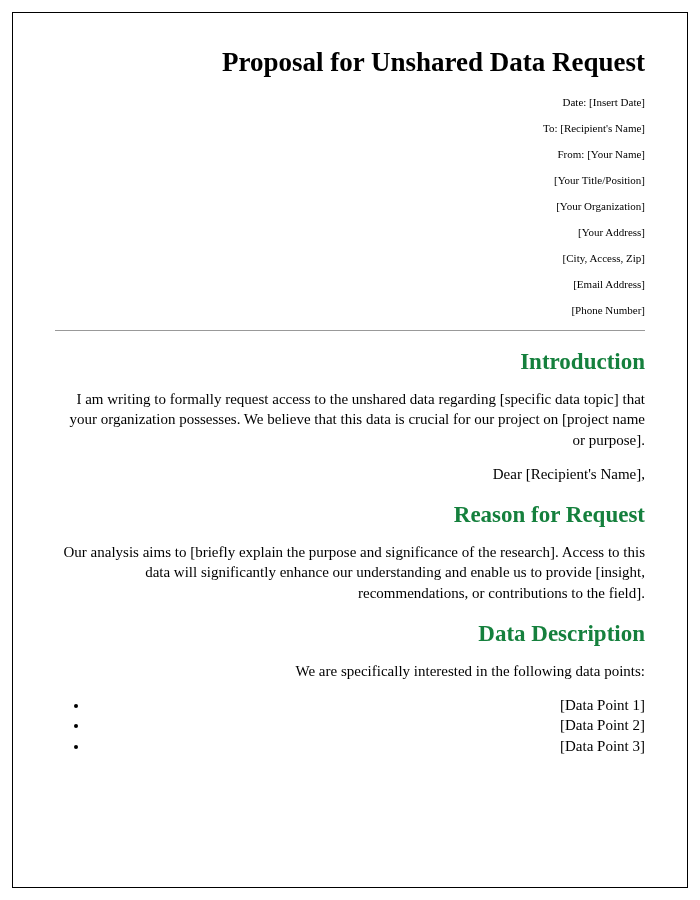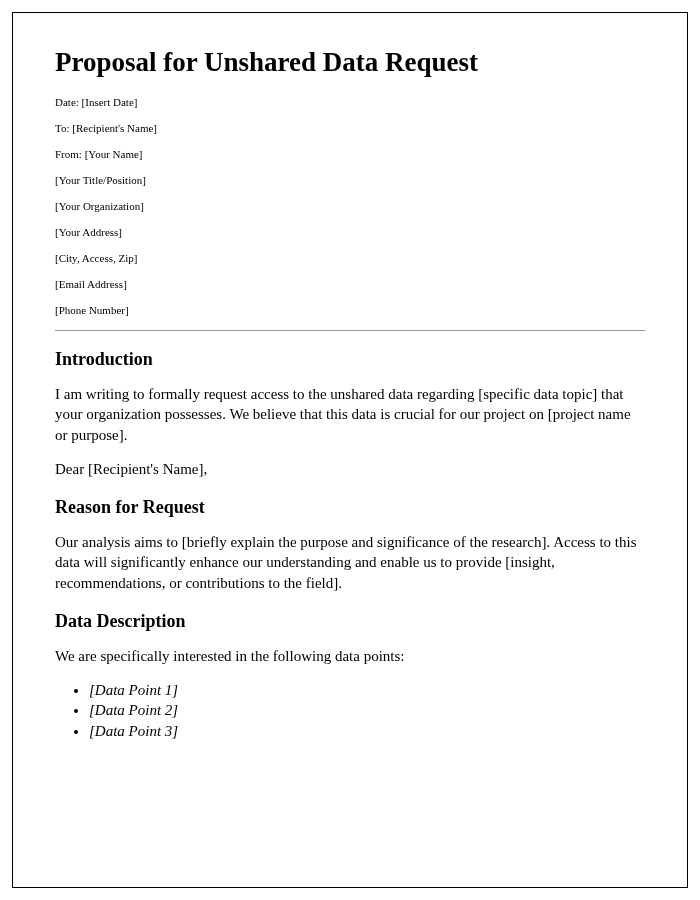--- a/index.html
+++ b/index.html
@@ -1,63 +1,63 @@
 <!DOCTYPE html>
 <html><head>
   <meta charset="utf-8">
   <style>
     * {
       margin: 0;
       padding: 0;
       box-sizing: border-box;
+      text-align: right;
     }
     body {
       font-family: Georgia, 'Times New Roman', Times, serif;
       background: #fff;
       padding: 12px;
       width: 700px;
     }
     .page {
       border: 1px solid #000;
       padding: 34px 42px;
       min-height: 876px;
     }
     h1 {
       font-size: 27px;
       font-weight: bold;
       margin-bottom: 18px;
       color: #000;
     }
     h2 {
-      font-size: 18px;
+      font-size: 23px;
       font-weight: bold;
       margin-top: 18px;
       margin-bottom: 14px;
-      color: #000000;
+      color: #15803d;
     }
     .header-line {
       font-size: 11px;
       margin-bottom: 14px;
       color: #000;
     }
     hr {
       border: none;
       border-top: 1px solid #999;
       margin: 10px 0 14px 0;
     }
     p {
       font-size: 15px;
       margin-bottom: 14px;
       line-height: 1.35;
       color: #000;
     }
     ul {
       margin-left: 34px;
       margin-bottom: 14px;
-      font-style: italic;
     }
     li {
       font-size: 15px;
       line-height: 1.35;
       color: #000;
     }
   </style>
 </head>
 <body>
 

